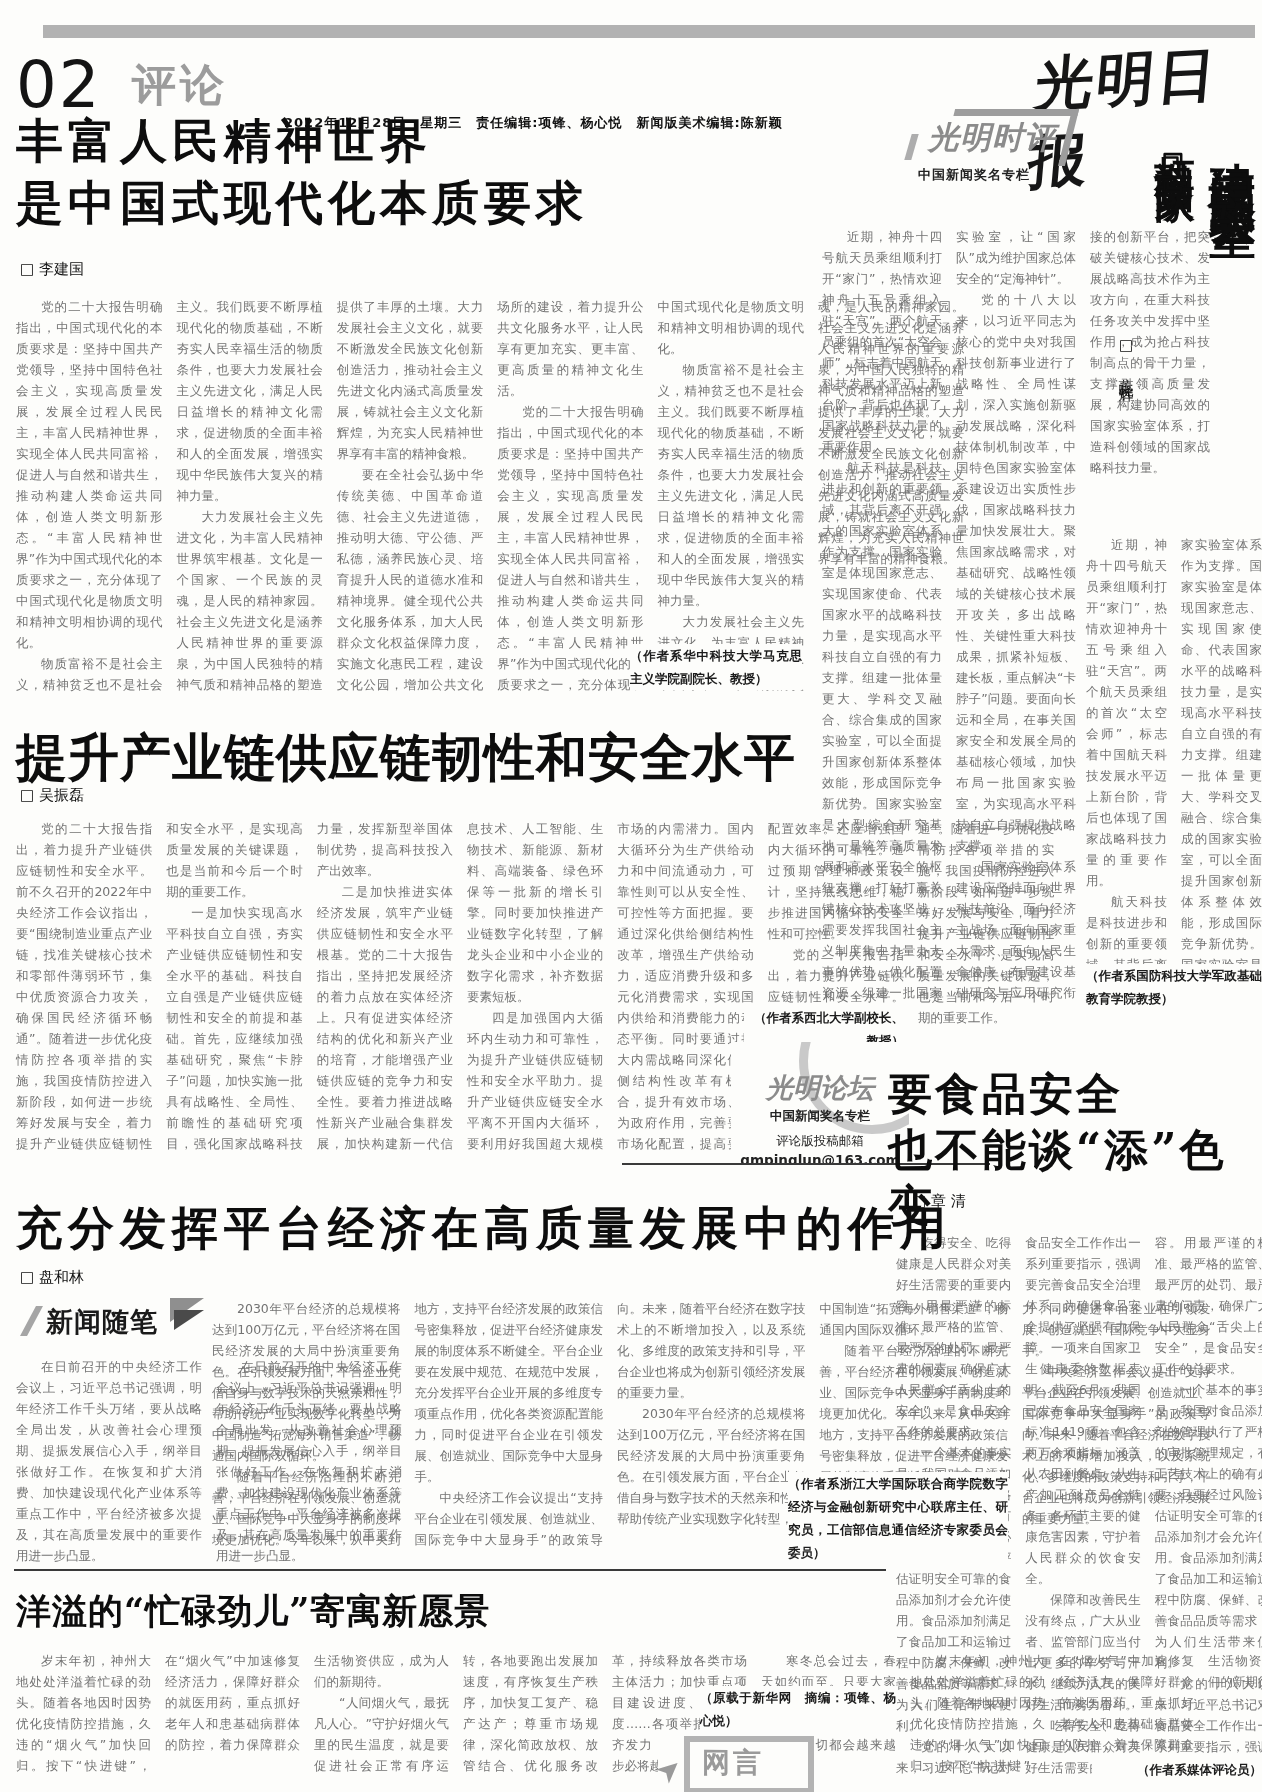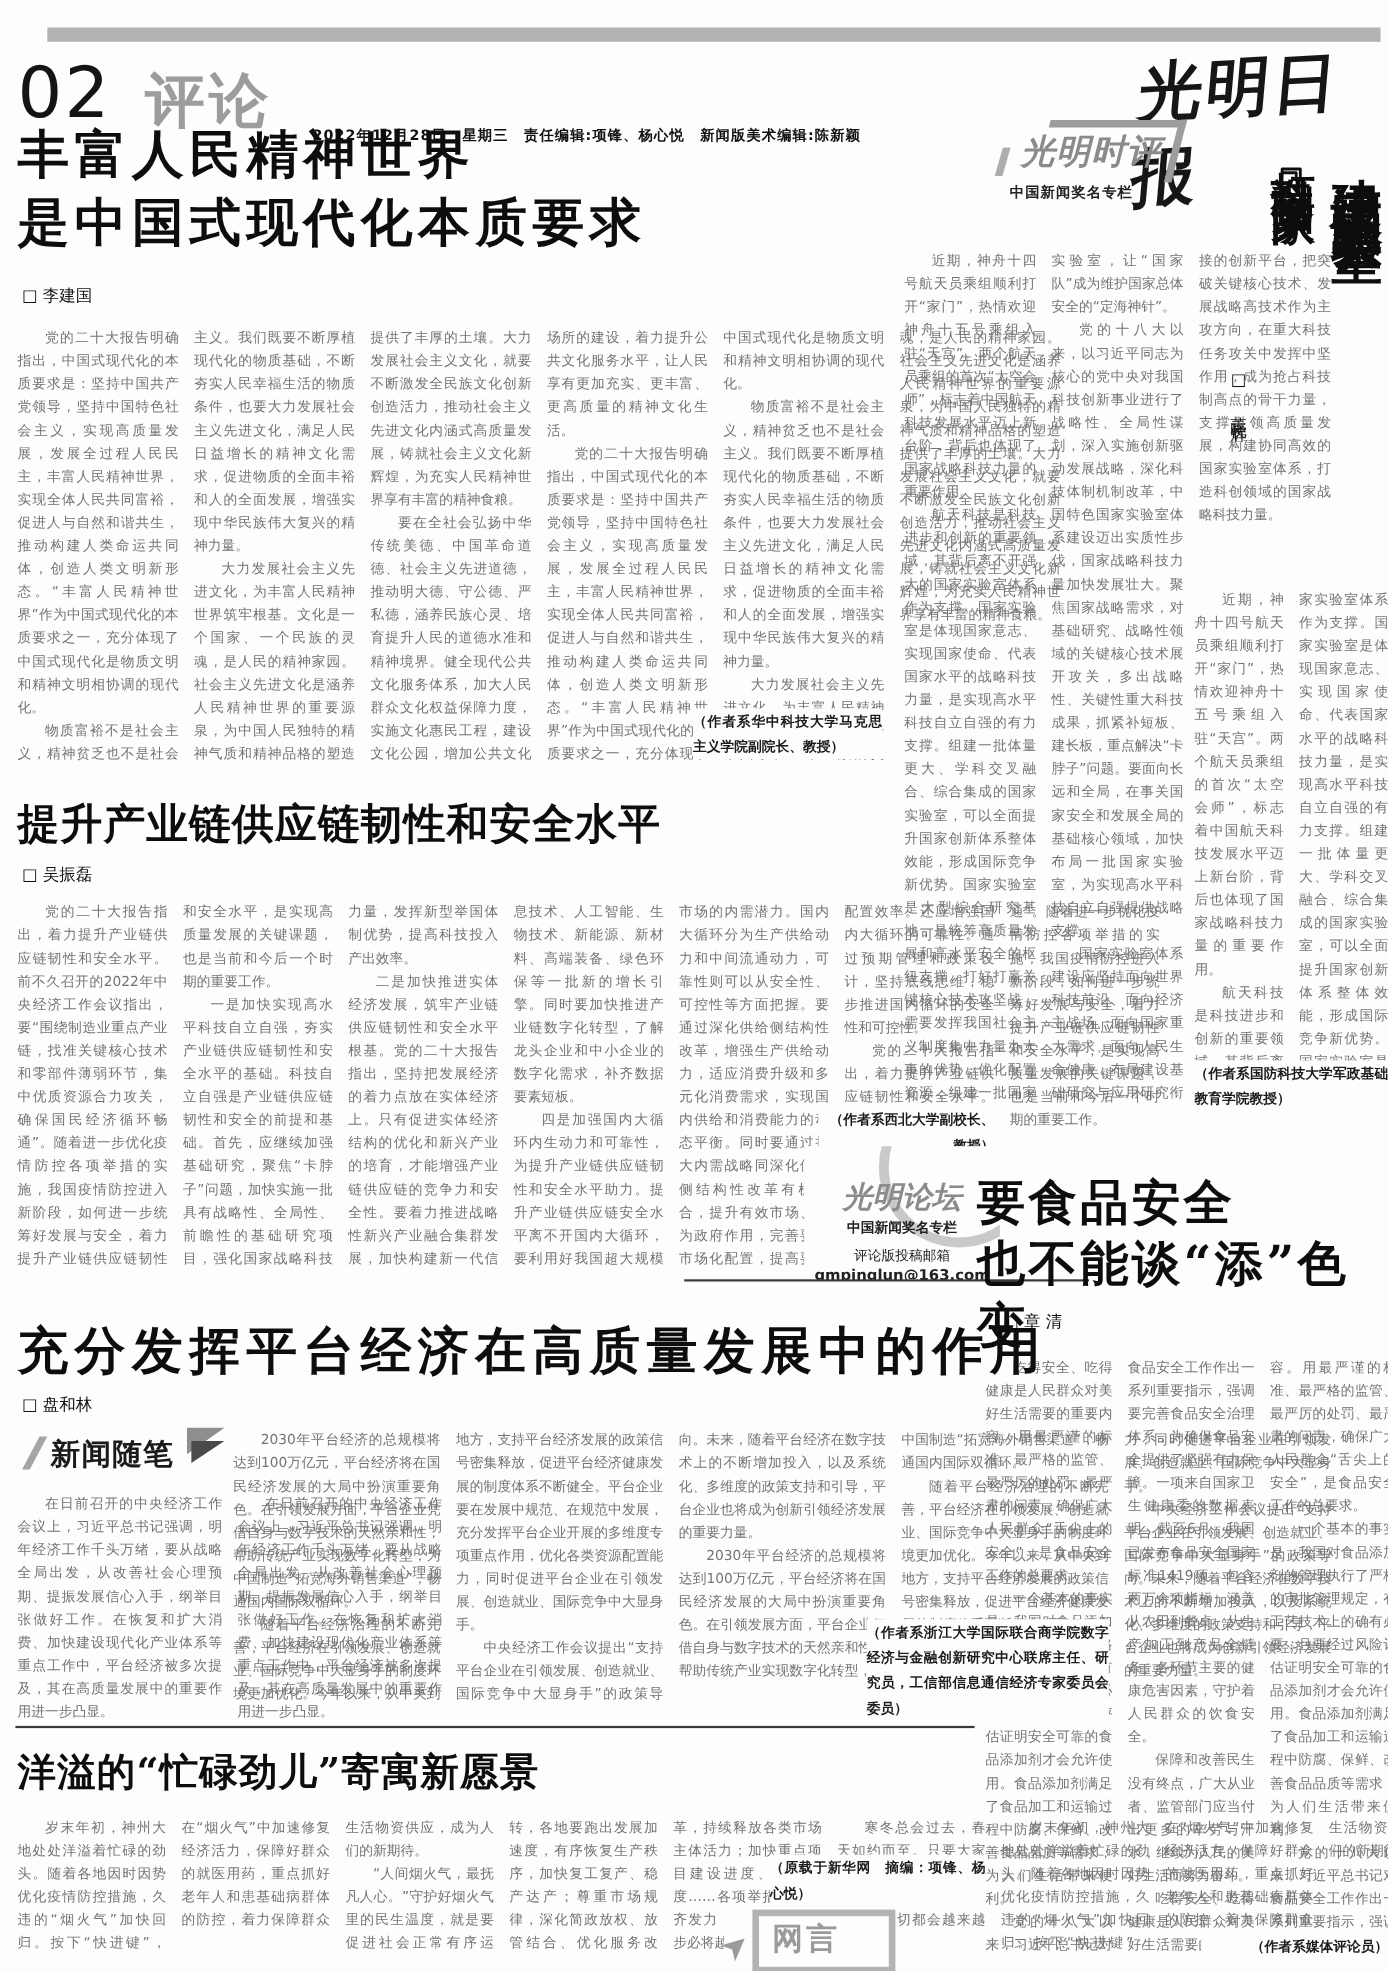--- a/index.html
+++ b/index.html
@@ -3,28 +3,28 @@
 <meta charset="utf-8">
 <style>
   html,body{margin:0;padding:0;background:#e8e8e4;}
   #page{position:relative;width:1262px;height:1792px;background:#fdfdfb;margin:0 auto;overflow:hidden;
         font-family:"DejaVu Sans","Liberation Sans",sans-serif;color:#1c1c1c;}
   .abs{position:absolute;}
   
   #topbar{left:43px;top:25px;width:1212px;height:13px;background:#b2b2b2;}
   #pagenum{left:16px;top:48px;font-size:64px;font-weight:400;letter-spacing:2px;color:#141414;
            font-family:"DejaVu Sans","Liberation Sans",sans-serif;}
-  #sectionname{left:132px;top:56px;font-size:54px;font-weight:900;color:#9c9c9c;letter-spacing:4px;text-align:right;}
+  #sectionname{left:132px;top:56px;font-size:44px;font-weight:900;color:#9c9c9c;letter-spacing:4px;text-align:right;}
   #dateline{left:284px;top:114px;font-size:13px;font-weight:bold;color:#111;letter-spacing:1px;}
   #masthead{left:1032px;top:40px;font-family:"DejaVu Serif","Liberation Serif",serif;
             font-size:58px;font-weight:bold;color:#161616;transform:rotate(-3deg) skewX(-8deg);letter-spacing:3px;}
   
   .headline{font-family:"DejaVu Serif","Liberation Serif",serif;font-weight:900;color:#0d0d0d;}
   #h-spirit{left:16px;top:110px;font-size:47px;line-height:62px;letter-spacing:5px;}
-  #h-chain{left:16px;top:724px;font-size:38px;letter-spacing:1px;}
+  #h-chain{left:16px;top:724px;font-size:51px;letter-spacing:1px;}
   #h-platform{left:16px;top:1198px;font-size:46px;letter-spacing:6px;white-space:nowrap;}
   #h-food{left:888px;top:1066px;font-size:44px;line-height:56px;letter-spacing:3px;}
   #h-busy{left:16px;top:1588px;font-size:35px;letter-spacing:1px;}
   .byline{font-size:15px;color:#111;}
   
   .cols{column-gap:14px;font-size:12.5px;line-height:21px;text-align:justify;word-break:break-all;color:#737373;}
   .cols p{margin:0;text-indent:2em;}
   .attr{font-weight:bold;font-size:12.5px;line-height:23px;background:#fdfdfb;text-align:justify;word-break:break-all;}
   .attr-r{text-align:right;}
   

